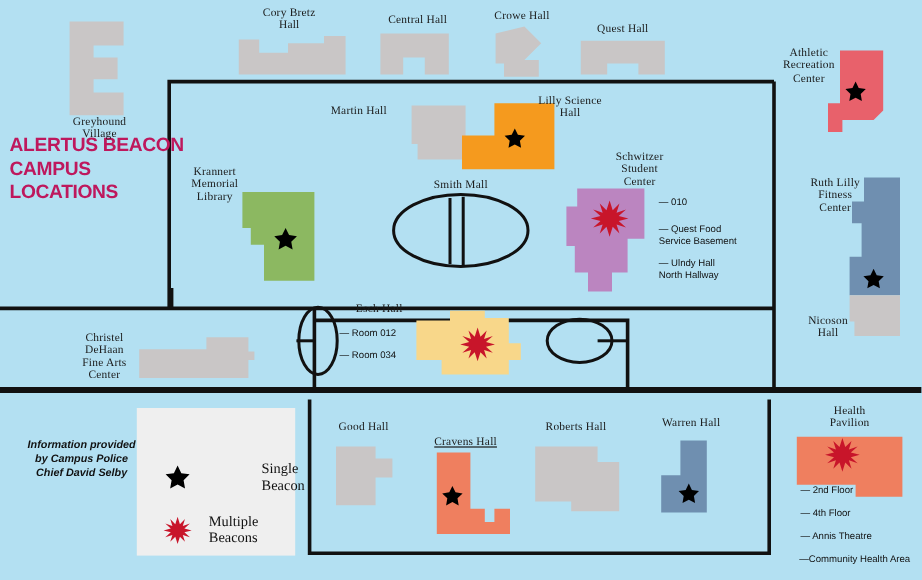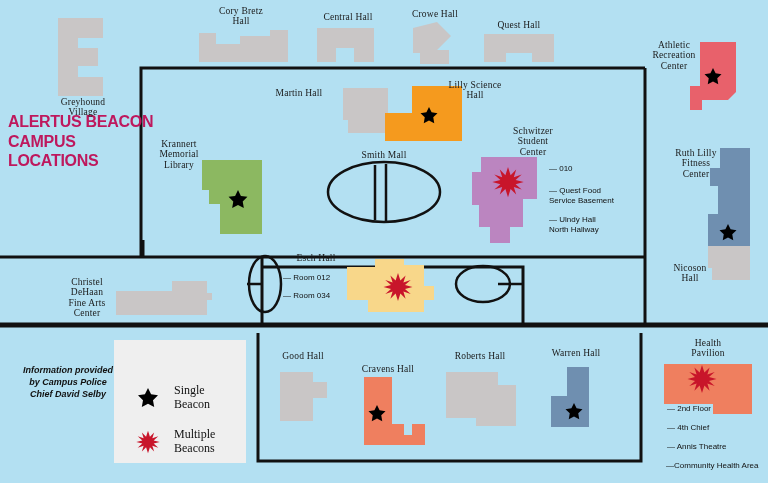--- a/index.html
+++ b/index.html
@@ -206,43 +206,43 @@
 Fitness
 Center</div>
 <div class="lbl" style="left:658px;top:263px;width:64px;">Nicoson
 Hall</div>
 <div class="lbl" style="left:58px;top:277px;width:58px;">Christel
 DeHaan
 Fine Arts
 Center</div>
 <div class="lbl" style="left:282px;top:253px;width:68px;">Esch Hall</div>
 <div class="lbl" style="left:268px;top:351px;width:70px;">Good Hall</div>
-<div class="lbl" style="left:348px;top:364px;width:80px;">Cravens Hall</div>
+<div class="lbl" style="left:348px;top:364px;width:80px;text-decoration:underline;">Cravens Hall</div>
 <div class="lbl" style="left:440px;top:351px;width:80px;">Roberts Hall</div>
 <div class="lbl" style="left:538px;top:348px;width:76px;">Warren Hall</div>
 <div class="lbl" style="left:671px;top:338px;width:74px;">Health
 Pavilion</div>
 
 <div class="ann" style="left:549px;top:164px;">— 010</div>
 <div class="ann2" style="left:549px;top:186px;width:92px;">— Quest Food
 Service Basement</div>
 <div class="ann2" style="left:549px;top:215px;width:92px;">— Ulndy Hall
 North Hallway</div>
 
 <div class="ann" style="left:283px;top:273px;">— Room 012</div>
 <div class="ann" style="left:283px;top:291px;">— Room 034</div>
 
 <div class="ann" style="left:667px;top:404px;">— 2nd Floor</div>
-<div class="ann" style="left:667px;top:423px;">— 4th Chief</div>
+<div class="ann" style="left:667px;top:423px;">— 4th Floor</div>
 <div class="ann" style="left:667px;top:442px;">— Annis Theatre</div>
 <div class="ann" style="left:666px;top:461px;">—Community Health Area</div>
 
 <div class="legendbox">
 
-  <div class="legrow" style="left:22px;top:44px;">
+  <div class="legrow" style="left:22px;top:44px;gap:44px;">
     <svg width="24" height="24" viewBox="0 0 24 24">
       <path d="M12,2 l3.1,6.3 6.9,1 -5,4.9 1.2,6.9 -6.2,-3.25 -6.2,3.25 1.2,-6.9 -5,-4.9 6.9,-1 Z" fill="#000000"></path>
     </svg>
     <span class="legtext">Single
 Beacon</span>
   </div>
 
   <div class="legrow" style="left:22px;top:88px;">
     <svg width="24" height="24" viewBox="0 0 36 36">
       <path d="M18,1 l2.9,9.2 6.3,-6.3 -2.7,8.5 8.9,-2.9 -6.9,6.1 9.1,2.4 -9.1,2.4 6.9,6.1 -8.9,-2.9 2.7,8.5 -6.3,-6.3 -2.9,9.2 -2.9,-9.2 -6.3,6.3 2.7,-8.5 -8.9,2.9 6.9,-6.1 -9.1,-2.4 9.1,-2.4 -6.9,-6.1 8.9,2.9 -2.7,-8.5 6.3,6.3 Z" fill="#c8152a"></path>

